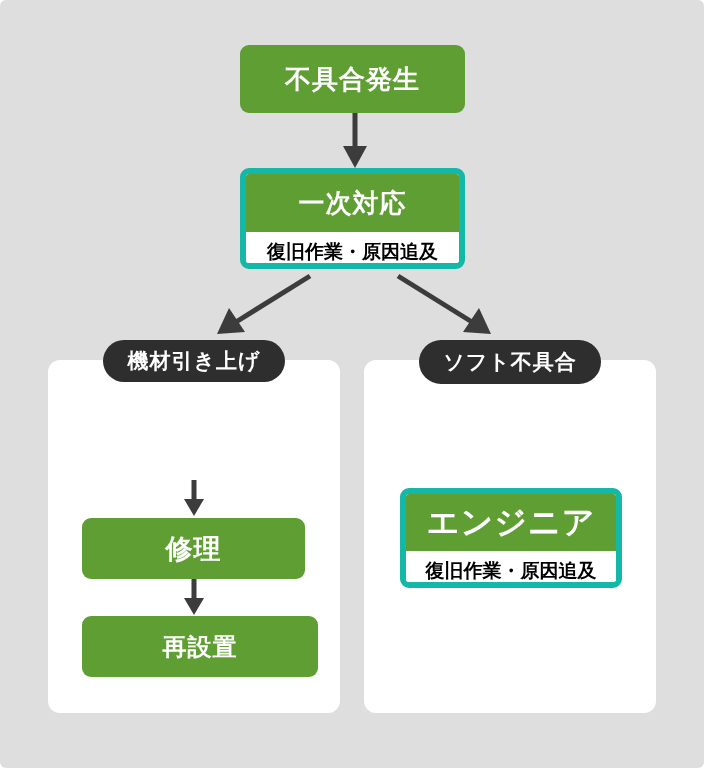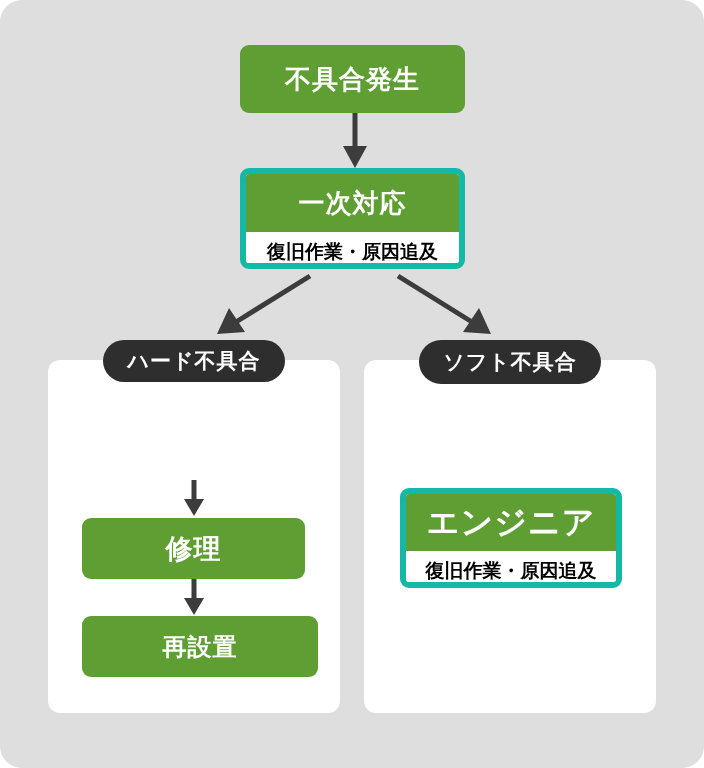--- a/index.html
+++ b/index.html
@@ -5,21 +5,21 @@
   html, body {
     margin: 0;
     padding: 0;
     background: #ffffff;
   }
   #page {
     position: relative;
     width: 704px;
     height: 768px;
     background: #dedede;
-    border-radius: 22px;
+    border-radius: 6px;
     overflow: hidden;
     font-family: "DejaVu Sans", "Liberation Sans", sans-serif;
   }
 
   
   .node {
     position: absolute;
     box-sizing: border-box;
     border-radius: 9px;
     background: #5f9e32;
@@ -113,21 +113,21 @@
   </svg>
 
   <svg class="arrow-svg" style="left:388px; top:272px;" width="120" height="70" viewBox="0 0 120 70">
     <line x1="10" y1="4" x2="84" y2="50" stroke="#3c3c3c" stroke-width="5"></line>
     <polygon points="103,62 75,60 91,36" fill="#3c3c3c"></polygon>
   </svg>
 
   <div class="panel" style="left:48px; top:360px; width:292px; height:353px;"></div>
 
   <div class="pill" style="left:103px; top:340px; width:182px; height:42px; font-size:21px;">
-    <span>ハード不具合</span>
+    <span>機材引き上げ</span>
   </div>
 
 
   <svg class="arrow-svg" style="left:180px; top:480px;" width="28" height="38" viewBox="0 0 28 38">
     <line x1="14" y1="0" x2="14" y2="22" stroke="#3c3c3c" stroke-width="5"></line>
     <polygon points="14,36 4,19 24,19" fill="#3c3c3c"></polygon>
   </svg>
 
   <div class="node" style="left:82px; top:518px; width:223px; height:61px; font-size:27px;">
     <span>修理</span>

